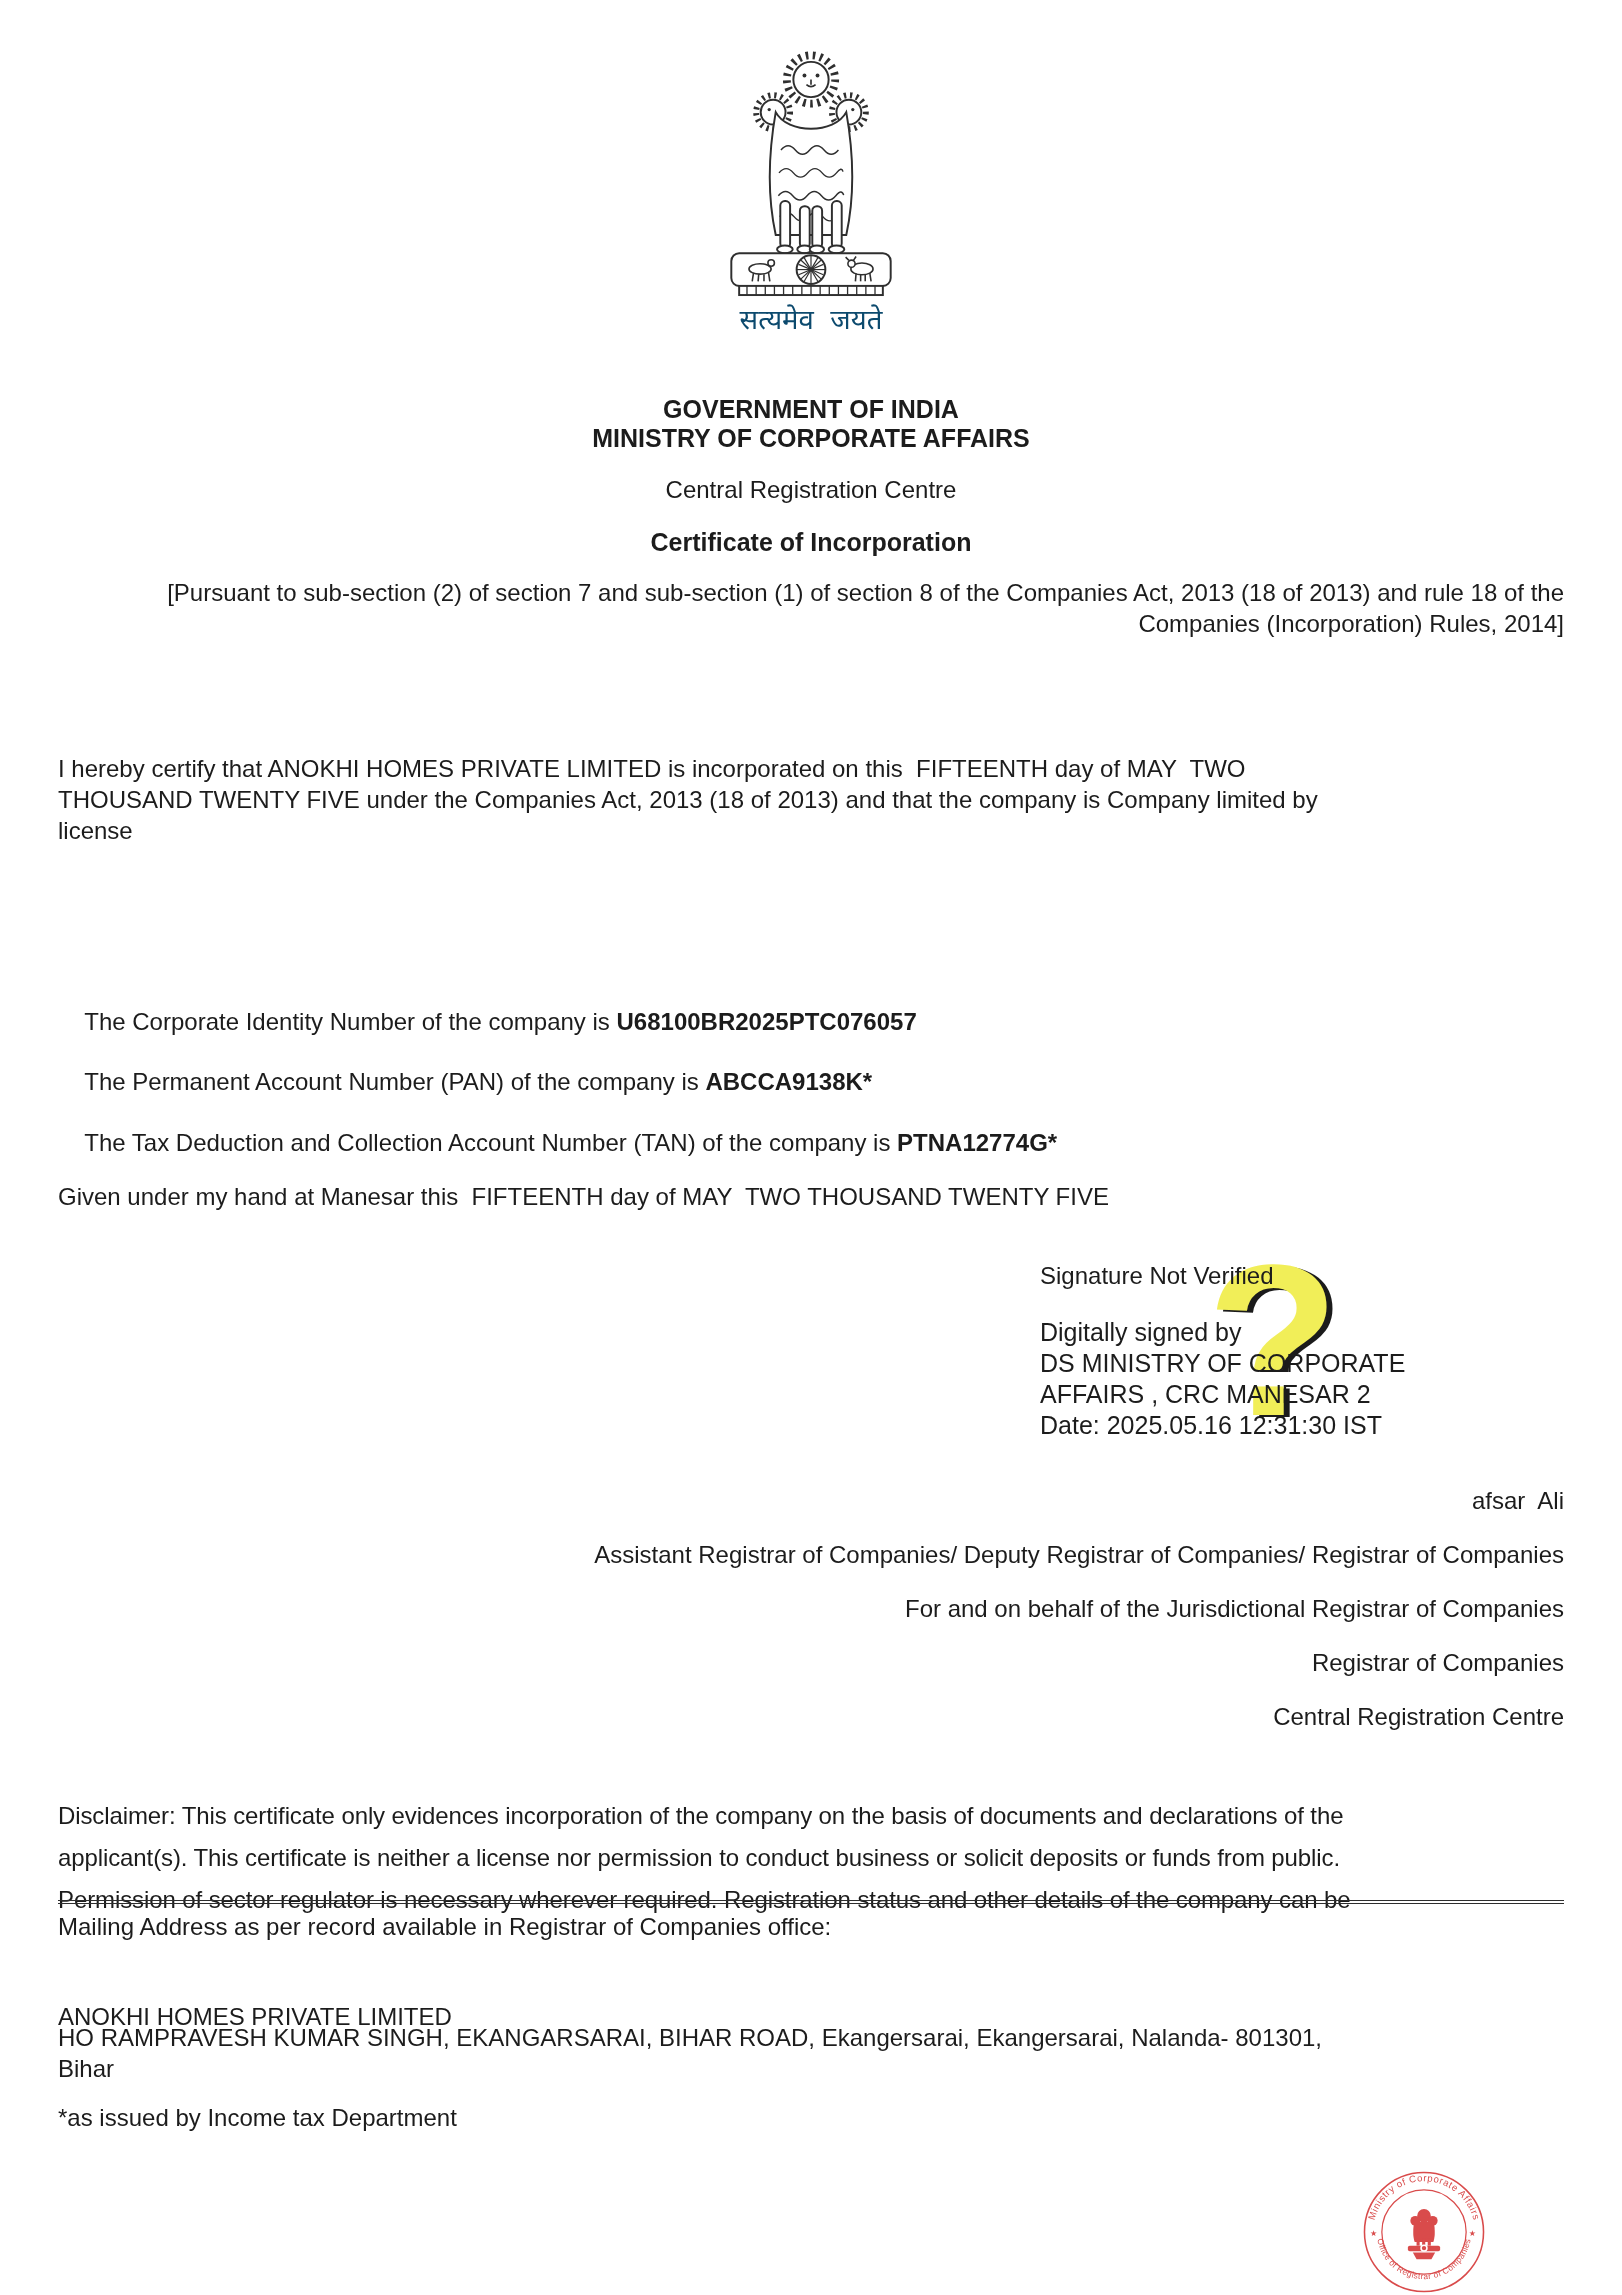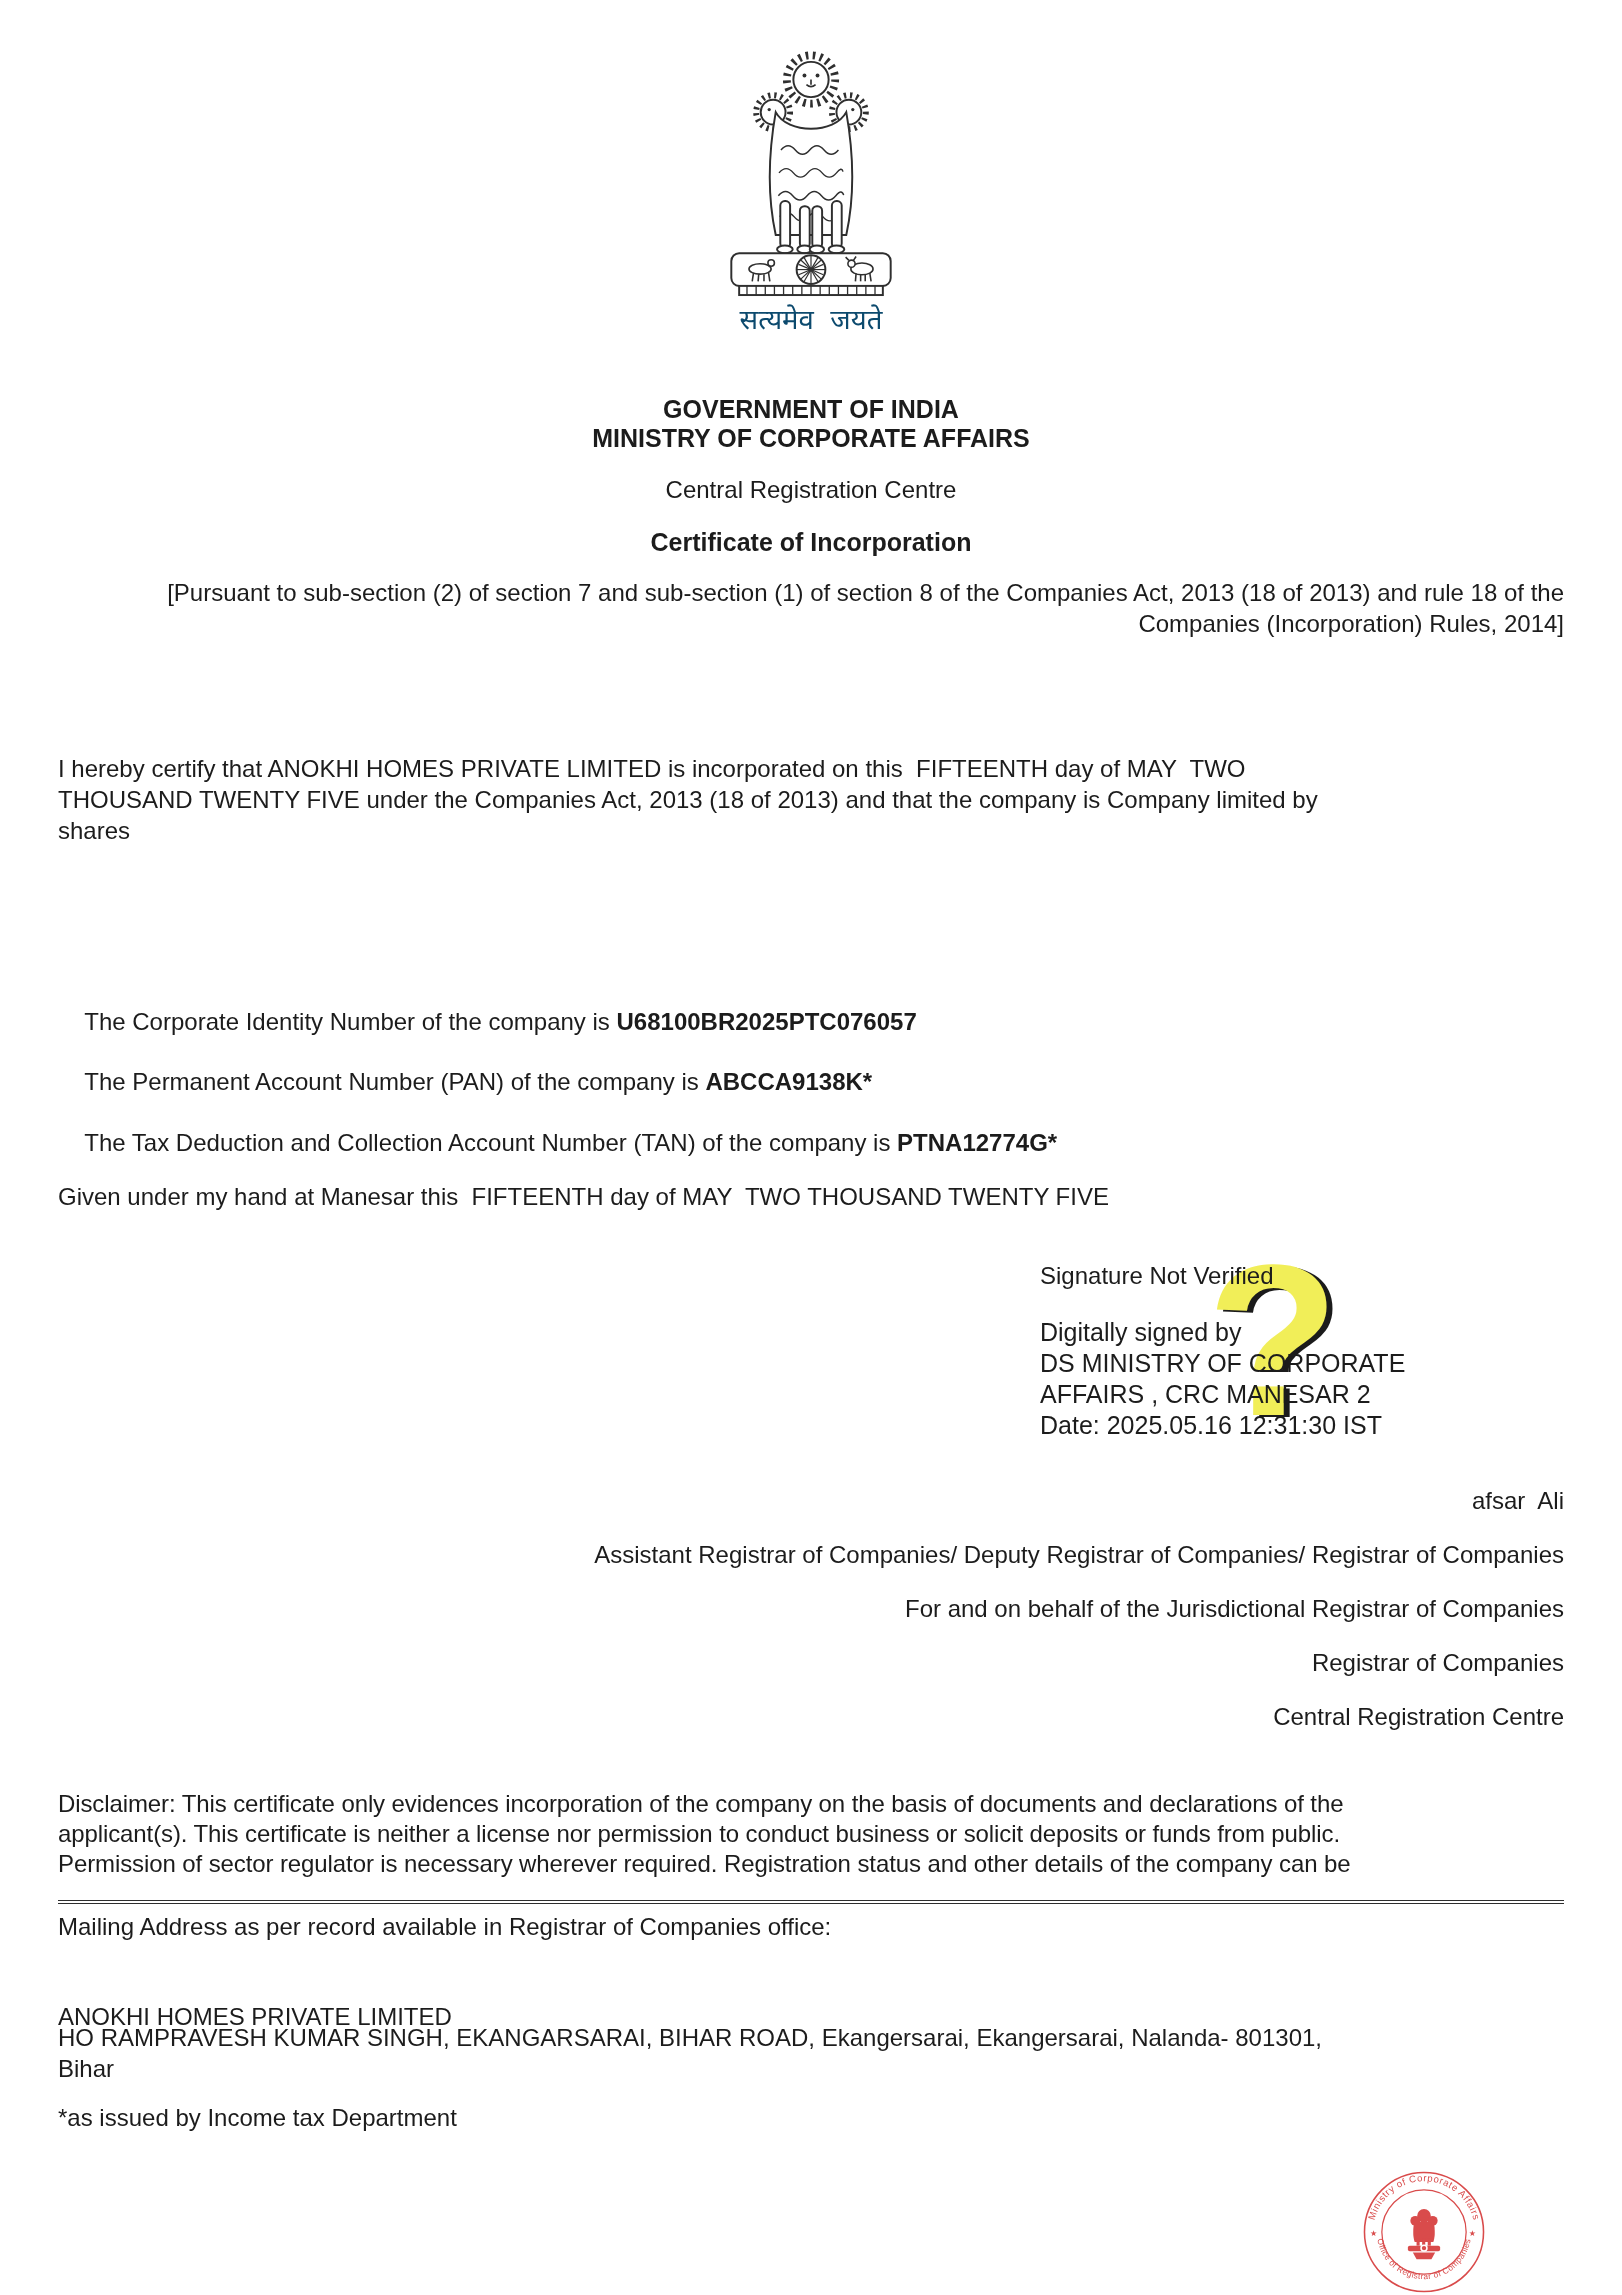--- a/index.html
+++ b/index.html
@@ -51,21 +51,21 @@
     z-index:2;
   }
   .sig-details div { white-space:pre; font-size:25px; line-height:31px; }
 
   
   .officer { top:1474px; right:58px; left:58px; text-align:right; }
   .officer div { white-space:pre; font-size:24px; line-height:54px; }
 
   
   .disclaimer { top:1789px; left:58px; right:58px; }
-  .disclaimer div { white-space:pre; font-size:24px; line-height:30px; letter-spacing:-0.1px; }
+  .disclaimer div { white-space:pre; font-size:24px; line-height:30px; letter-spacing:-0.1px;margin-top:12px; }
   .mca-link { font-size:26px; }
 
   .divider { top:1900px; left:58px; right:58px; height:3.9px;
              border-top:1.3px solid #2e2e2e; border-bottom:1.3px solid #2e2e2e; }
 
   .mail-heading { top:1912px; }
   .mail-company { top:1966px;margin-top:36px; }
   .mail-addr    { top:2022px; left:58px; }
   .mail-addr div { white-space:pre; font-size:24px; line-height:31px; }
   .mail-foot    { top:2103px; }
@@ -168,21 +168,21 @@
     <div>GOVERNMENT OF INDIA</div>
     <div>MINISTRY OF CORPORATE AFFAIRS</div>
   </div>
   <div class="abs centered crc-line">Central Registration Centre</div>
   <div class="abs centered cert-title">Certificate of Incorporation</div>
   <div class="abs pursuant">[Pursuant to sub-section (2) of section 7 and sub-section (1) of section 8 of the Companies Act, 2013 (18 of 2013) and rule 18 of the Companies (Incorporation) Rules, 2014]</div>
 
   <div class="abs certify">
     <div>I hereby certify that ANOKHI HOMES PRIVATE LIMITED is incorporated on this  FIFTEENTH day of MAY  TWO</div>
     <div>THOUSAND TWENTY FIVE under the Companies Act, 2013 (18 of 2013) and that the company is Company limited by</div>
-    <div>shares</div>
+    <div>license</div>
   </div>
 
   <div class="abs id-line" style="top:980px;">
     <span>The Corporate Identity Number of the company is </span><span class="b">U68100BR2025PTC076057</span>
   </div>
   <div class="abs id-line" style="top:1040px;">
     <span>The Permanent Account Number (PAN) of the company is </span><span class="b">ABCCA9138K*</span>
   </div>
   <div class="abs id-line" style="top:1101px;">
     <span>The Tax Deduction and Collection Account Number (TAN) of the company is </span><span class="b">PTNA12774G*</span>

